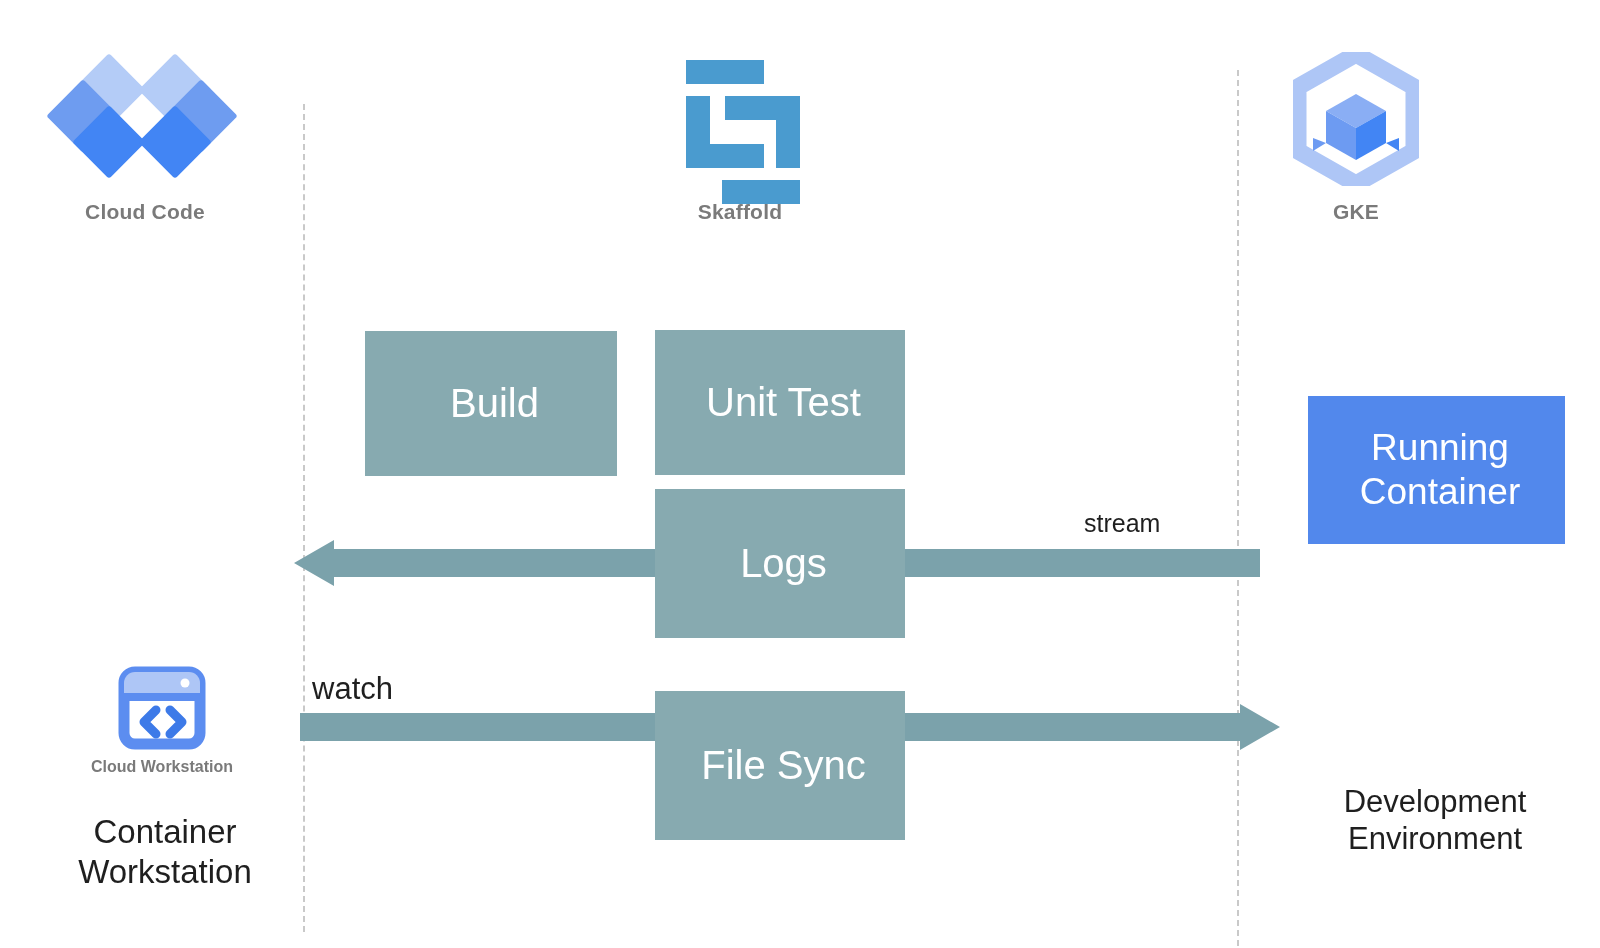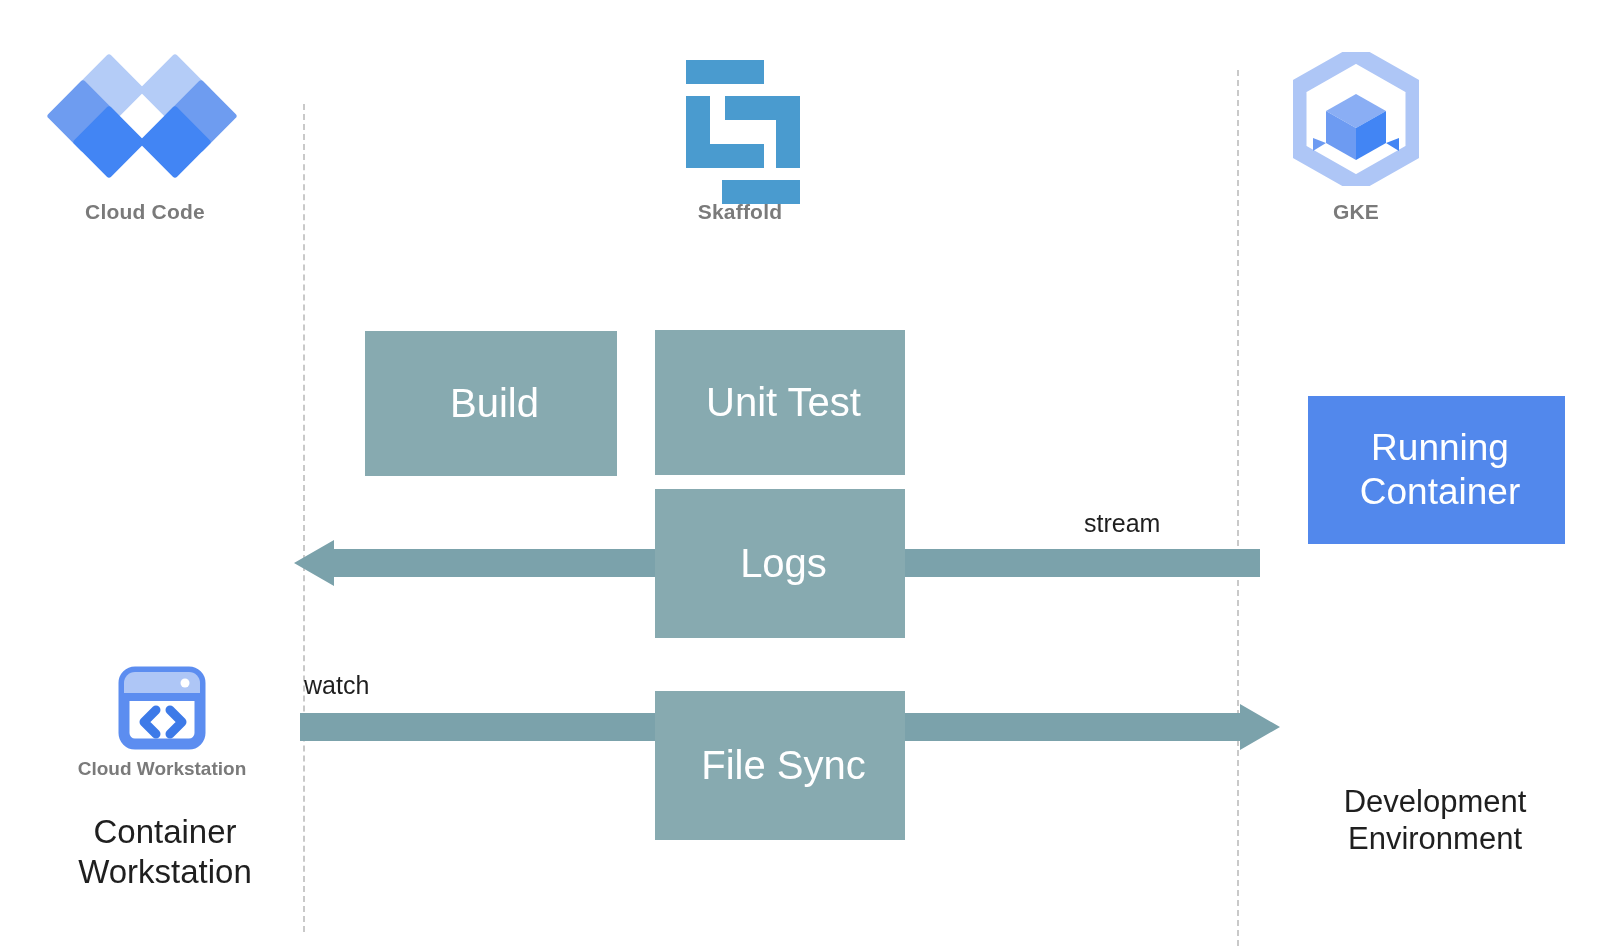--- a/index.html
+++ b/index.html
@@ -58,21 +58,21 @@
   .sk-art { position: relative; width: 120px; height: 118px; margin: 0 auto 22px; }
   .sk-r { position: absolute; background: #4a9bcf; }
 
   
   #gke-logo { left: 1272px; top: 52px; width: 168px; }
   .gke-art { position: relative; width: 126px; height: 134px; margin: 0 auto 14px; }
 
   
   #cloud-workstation-logo { left: 58px; top: 664px; width: 208px; }
   .cw-art { position: relative; width: 88px; height: 88px; margin: 0 auto 6px; }
-  .cw-caption { font-size: 19px; font-weight: bold; color: #7a7a7a; white-space: nowrap; }
+  .cw-caption { font-size: 16px; font-weight: bold; color: #7a7a7a; white-space: nowrap; }
 
   
   .box {
     position: absolute;
     display: flex;
     align-items: center;
     justify-content: center;
     color: #ffffff;
     font-weight: 400;
     text-align: center;
@@ -96,21 +96,21 @@
   #arrow-filesync { left: 300px; top: 704px; }
 
   
   .label {
     position: absolute;
     color: #1f1f1f;
     white-space: nowrap;
   }
   #label-initial-deployment { left: 300px;  top: 278px; font-size: 27px; }
   #label-stream             { left: 1084px; top: 509px; font-size: 25px; }
-  #label-watch             { left: 304px;  top: 671px; font-size: 25px; }
+  #label-watch             { left: 312px;  top: 671px; font-size: 31px; }
 
   .label-multiline {
     position: absolute;
     color: #1f1f1f;
     text-align: center;
     line-height: 1.2;
   }
   #label-developer-workstation { left: 20px;   top: 812px; width: 290px; font-size: 33px; }
   #label-development-environment { left: 1290px; top: 783px; width: 290px; font-size: 31px; }
   .label-multiline div { white-space: nowrap; }

